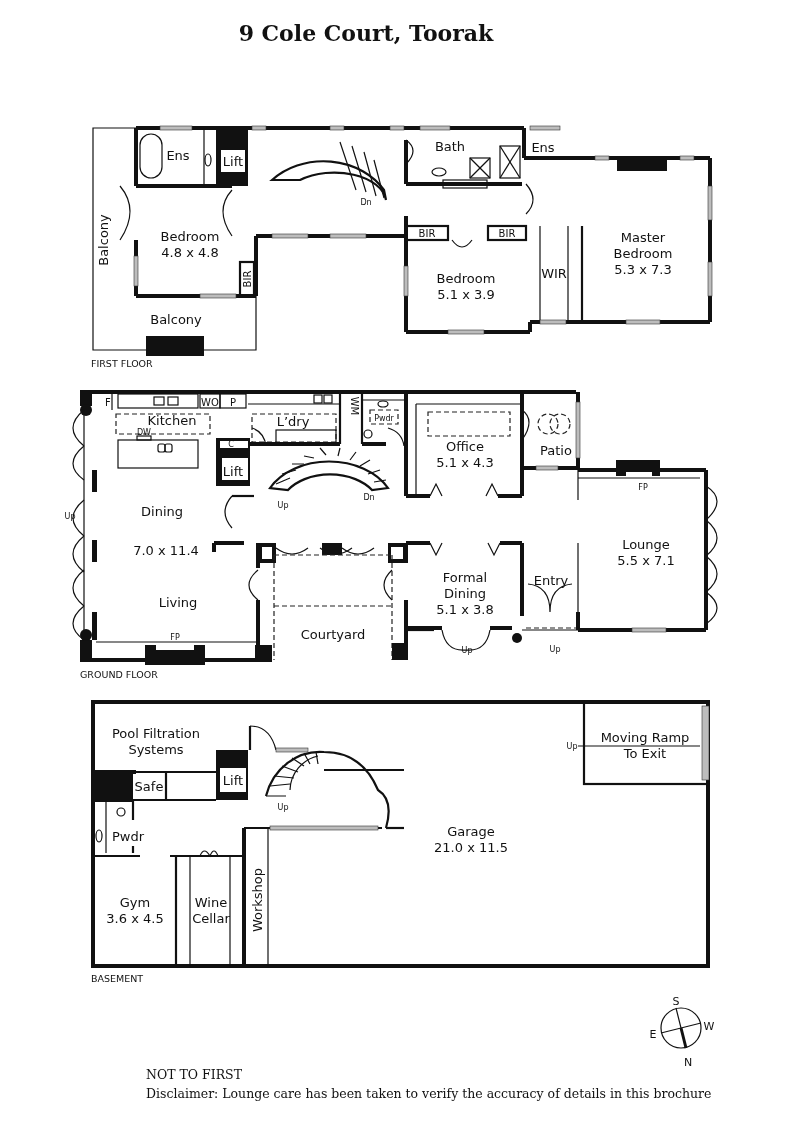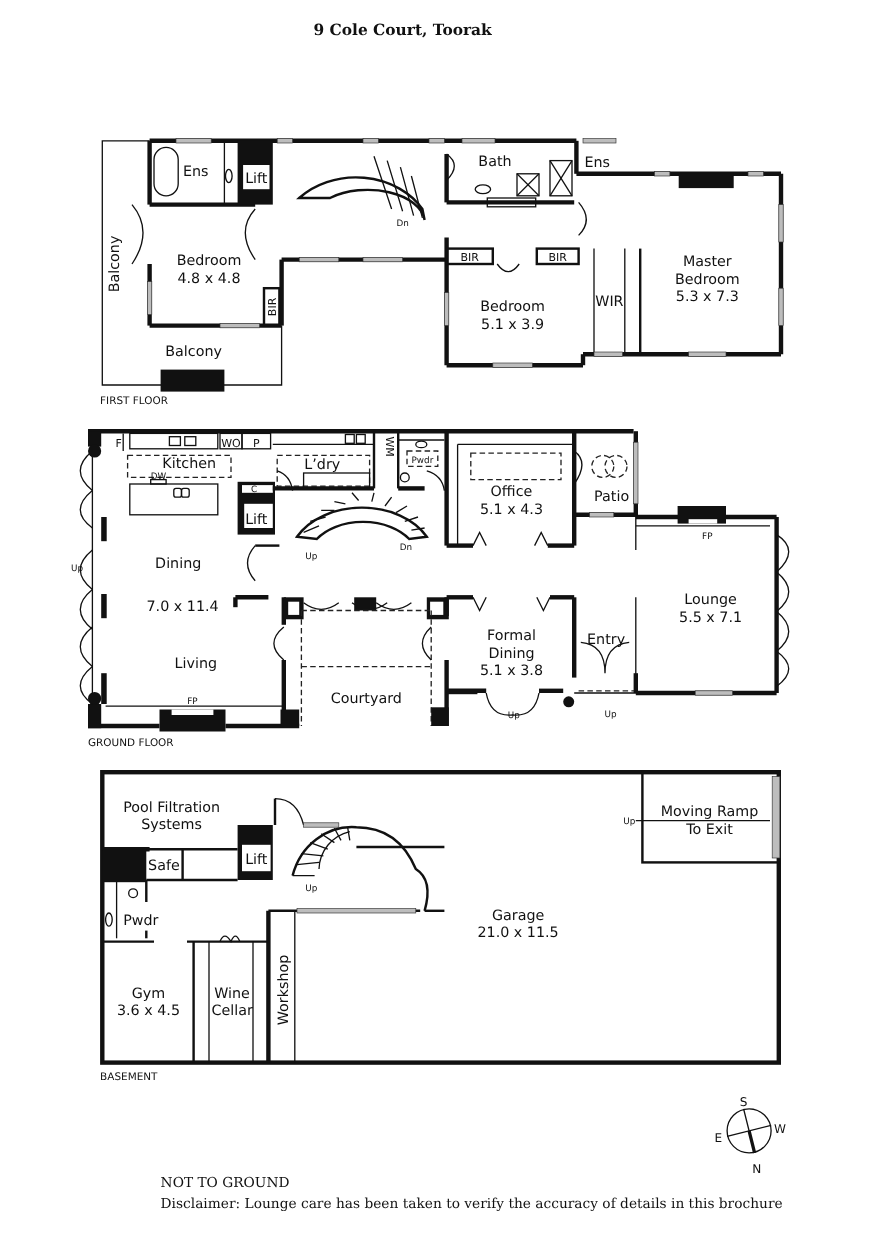--- a/index.html
+++ b/index.html
@@ -1,20 +1,20 @@
 <!DOCTYPE html>
 <html><head>
 <meta charset="utf-8">
 <style>
   html, body { margin: 0; padding: 0; background: #ffffff; }
   body { width: 800px; height: 1132px; position: relative; overflow: hidden; }
   .title {
     position: absolute; left: 0; top: 20px; width: 732px; text-align: center;
     font-family: "DejaVu Serif", "Liberation Serif", serif; font-weight: bold;
-    font-size: 14px; color: #111;
+    font-size: 22px; color: #111;
   }
   svg.plan { position: absolute; left: 0; top: 0; }
   .lbl { font-family: "DejaVu Sans", "Liberation Sans", sans-serif; font-size: 13px; fill: #111; text-anchor: middle; }
   .lbl-s { font-family: "DejaVu Sans", "Liberation Sans", sans-serif; font-size: 10px; fill: #111; text-anchor: middle; }
   .lbl-xs { font-family: "DejaVu Sans", "Liberation Sans", sans-serif; font-size: 8px; fill: #111; text-anchor: middle; }
   .floor-lbl { font-family: "DejaVu Sans", "Liberation Sans", sans-serif; font-size: 9.5px; fill: #111; text-anchor: start; }
   .w { stroke: #111; stroke-width: 4; fill: none; }
   .wt { stroke: #111; stroke-width: 1.2; fill: none; }
   .wm { stroke: #111; stroke-width: 2.2; fill: none; }
   .dash { stroke: #222; stroke-width: 1.2; fill: none; stroke-dasharray: 5 3; }
@@ -355,14 +355,14 @@
     <line x1="676" y1="1008" x2="686" y2="1048" stroke="#111" stroke-width="1.2"></line>
     <line x1="681" y1="1028" x2="686" y2="1048" stroke="#111" stroke-width="3"></line>
     <line x1="661" y1="1033" x2="701" y2="1023" stroke="#111" stroke-width="1.2"></line>
     <text class="compass-lbl" x="676" y="1005">S</text>
     <text class="compass-lbl" x="709" y="1030">W</text>
     <text class="compass-lbl" x="653" y="1038">E</text>
     <text class="compass-lbl" x="688" y="1066">N</text>
   </g>
 </svg>
 
-<div class="footer" style="top:1067px;">NOT TO GROUND</div>
+<div class="footer" style="top:1067px;">NOT TO FIRST</div>
 <div class="footer" style="top:1086px;">Disclaimer: Lounge care has been taken to verify the accuracy of details in this brochure</div>
 
 </body></html>

